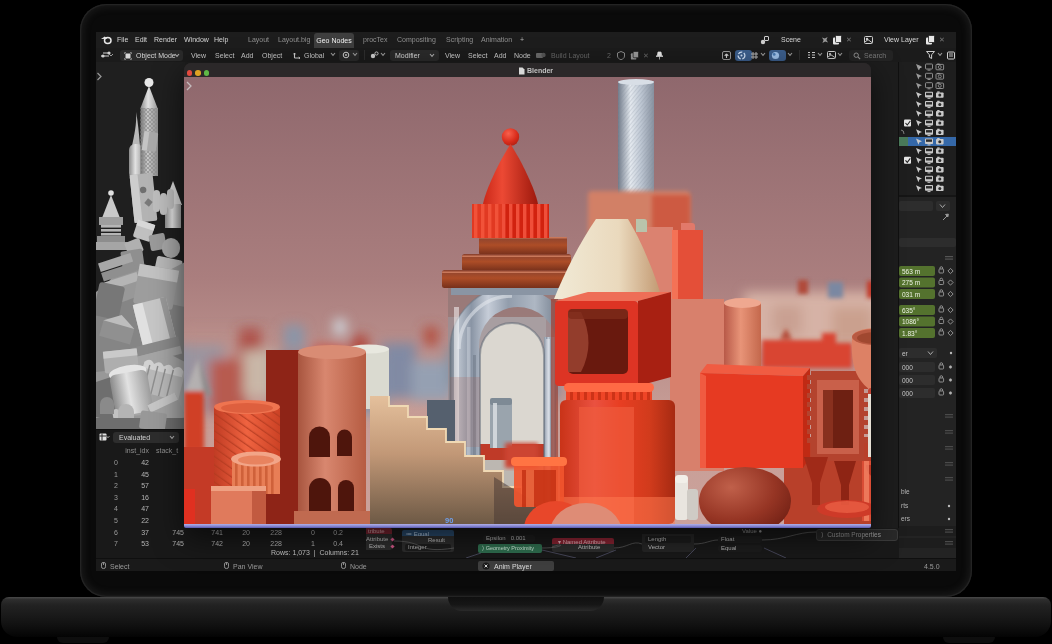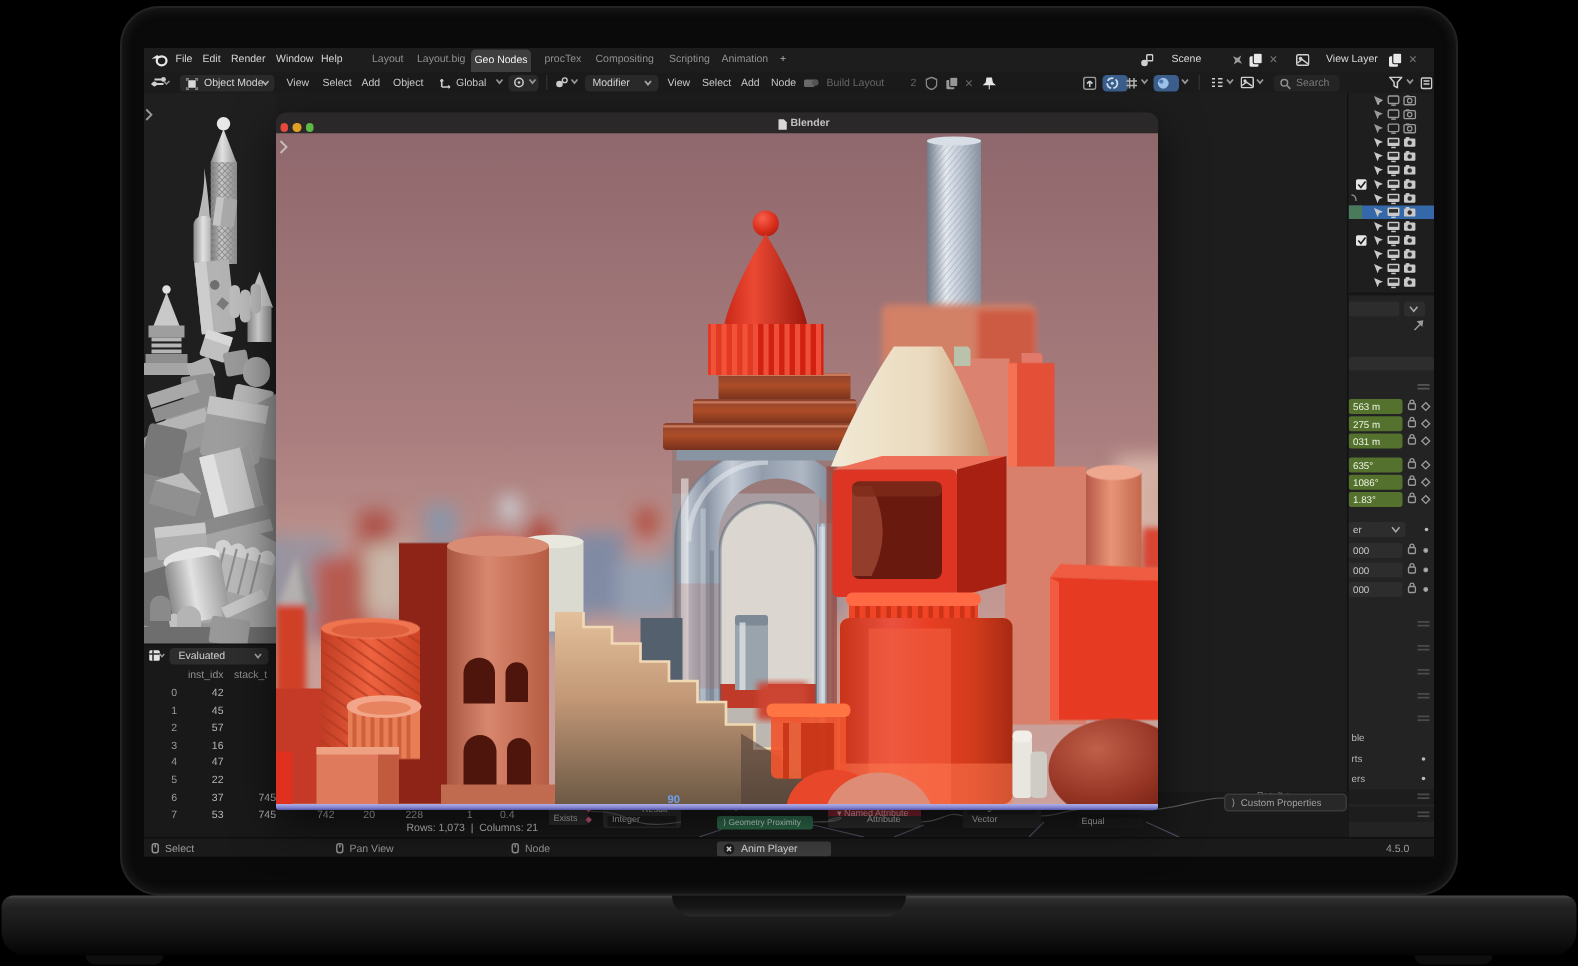--- a/index.html
+++ b/index.html
@@ -58,23 +58,23 @@
 
   
   #status { position:absolute; left:0; top:526px; width:860px; height:13px; background:#1a1a1a;
      border-top:1px solid #0f0f0f; color:#9b9b9b; font-size:7px; }
   .mouseico { position:absolute; top:3px; width:4.5px; height:6.5px; border:0.8px solid #8f8f8f;
      border-radius:2px 2px 2.2px 2.2px; }
   .mouseico:after { content:""; position:absolute; left:1.4px; top:0; width:0.8px; height:2.4px; background:#8f8f8f; }
   .stext { position:absolute; top:3.5px; font-size:7px; color:#9b9b9b; }
 
   
-  #fwin { position:absolute; left:184px; top:63px; width:588px; height:465px;
+  #fwin { position:absolute; left:184px; top:63px; width:687px; height:465px;
      border-radius:7px 7px 2px 2px; background:#2b2829; box-shadow:0 10px 30px rgba(0,0,0,.6);
-     overflow:hidden;margin-top:12px; }
+     overflow:hidden; }
   .tl { position:absolute; top:7px; width:5.6px; height:5.6px; border-radius:50%; }
   #fstrip { position:absolute; left:0; top:461px; width:715px; height:4px;
      background:linear-gradient(180deg,#b0b0e8,#8787d1 55%,#5656aa); }
   #frame90 { position:absolute; left:261px; top:452.5px; font-size:7.5px; color:#6fa0ee; font-weight:bold;}
 </style>
 </head>
 <body>
 <div id="stage">
   <div id="lid"></div>
   <div id="base"></div>

